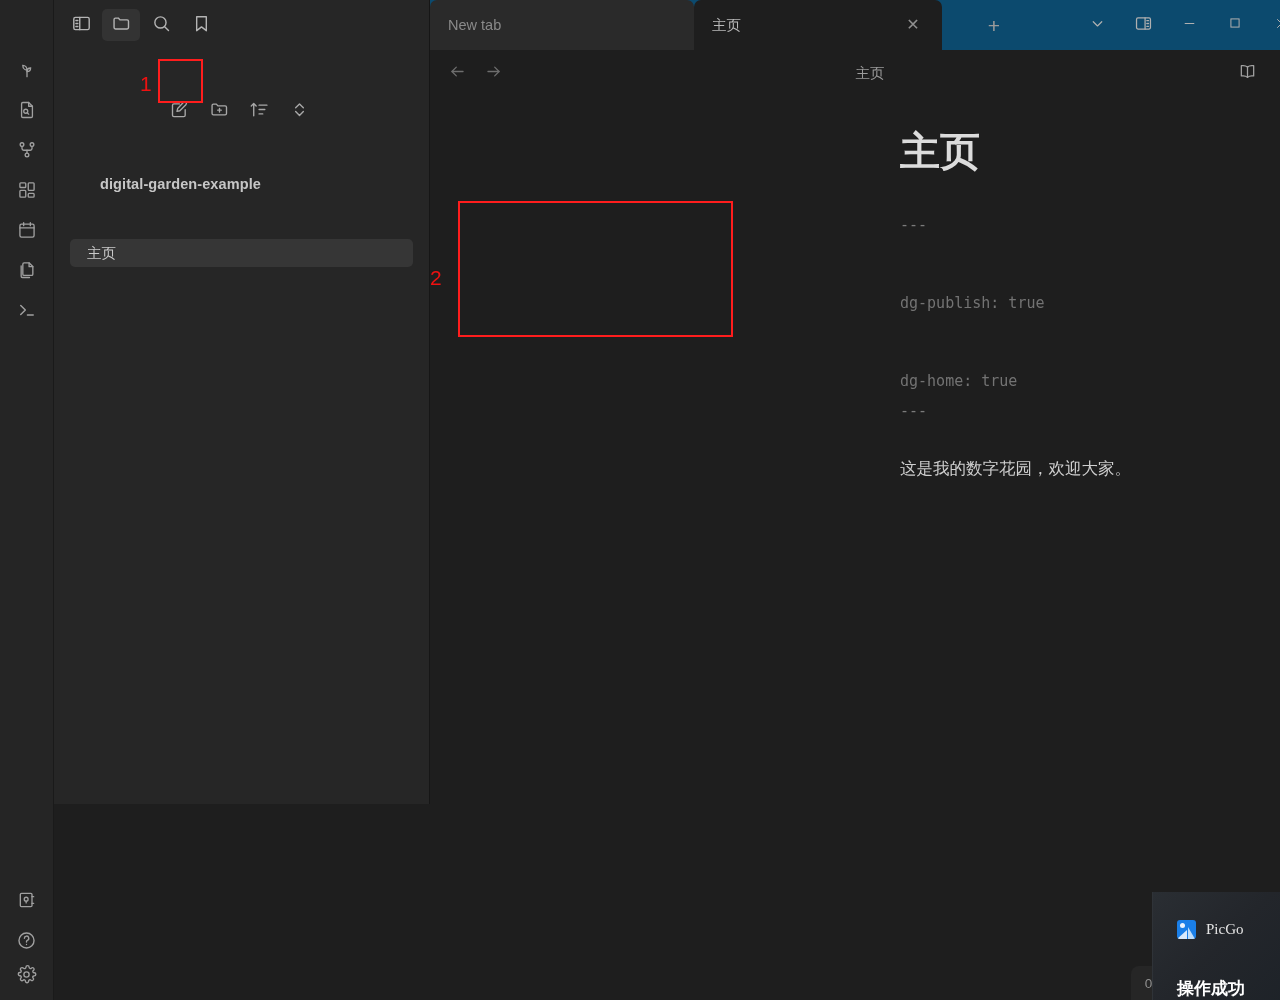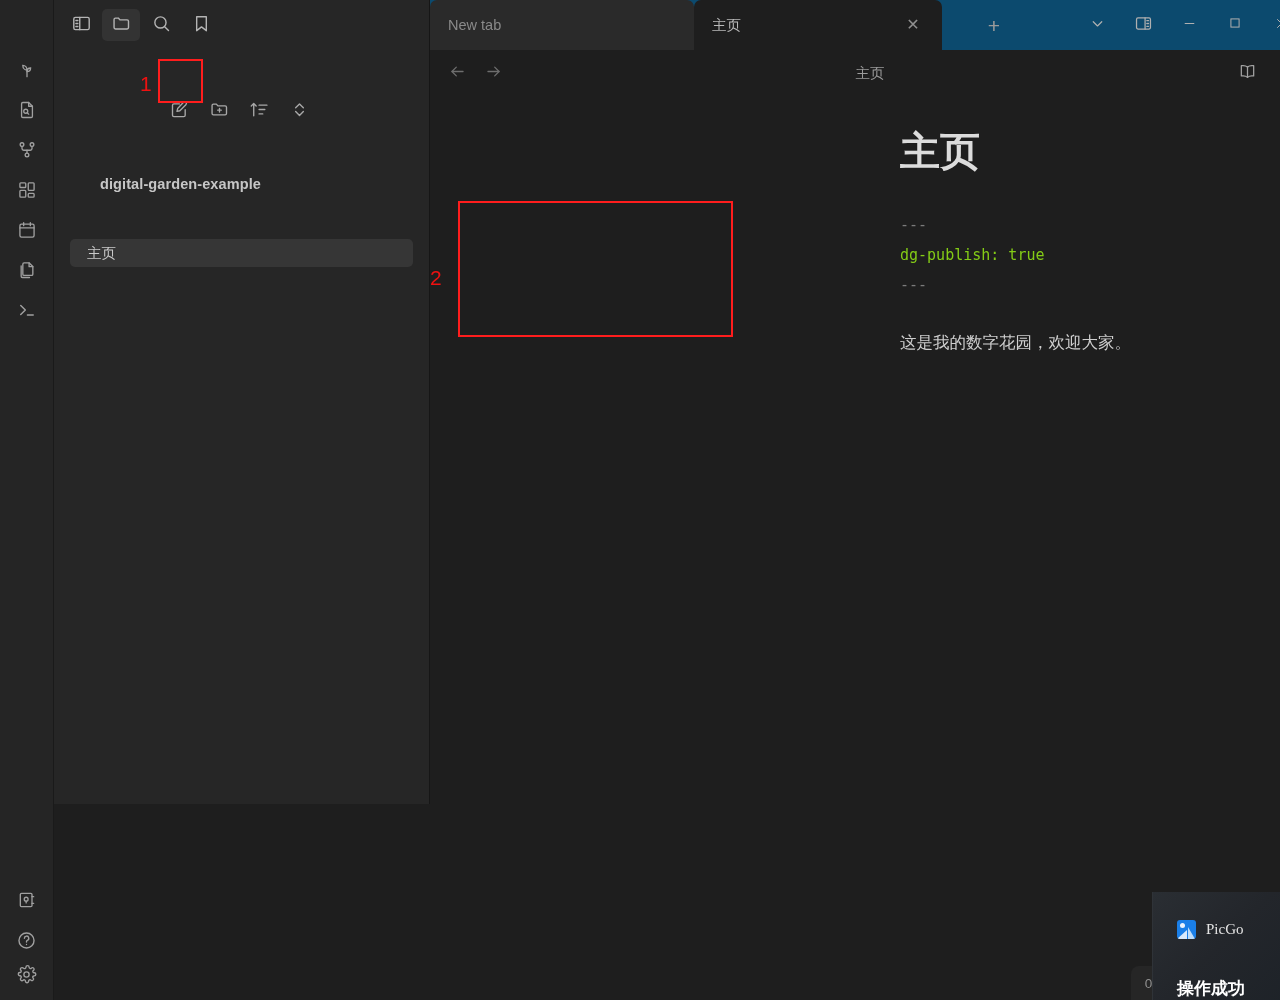--- a/index.html
+++ b/index.html
@@ -139,21 +139,21 @@
     line-height:1.15; margin-bottom:34px;
     font-family:"Liberation Sans", sans-serif;
   }
   .frontmatter {
     font-family:"DejaVu Sans Mono", monospace;
     font-size:15px; line-height:30px;
     width:262px;
     padding:2px 0 6px 0;
   }
   .fm-rule { color:#7b7b7b; }
-  .fm-line { color:#84cc16; }
+  .fm-line { color:#737373;margin-top:48px; }
   .body-text {
     margin-top:24px;
     font-size:16.5px; color:#cfcfcf; line-height:1.6;font-family:Liberation Serif, serif;
   }
 
   
   .annot-box {
     position:absolute; border:2px solid #ff1d1d;
     pointer-events:none;
   }
@@ -504,20 +504,21 @@
       </div>
     </div>
 
     <div class="doc">
       <div class="doc-inner">
         <div class="doc-title">主页</div>
 
         <div class="frontmatter">
           <div class="fm-rule">---</div>
           <div class="fm-line">dg-publish: true</div>
+          <div class="fm-line">dg-home: true</div>
           <div class="fm-rule">---</div>
         </div>
 
         <div class="body-text">这是我的数字花园，欢迎大家。</div>
       </div>
     </div>
 
     <div class="statusbar">
       <span class="status-item">0 backlinks</span>
       <span class="status-item">&lt;/&gt;</span>

